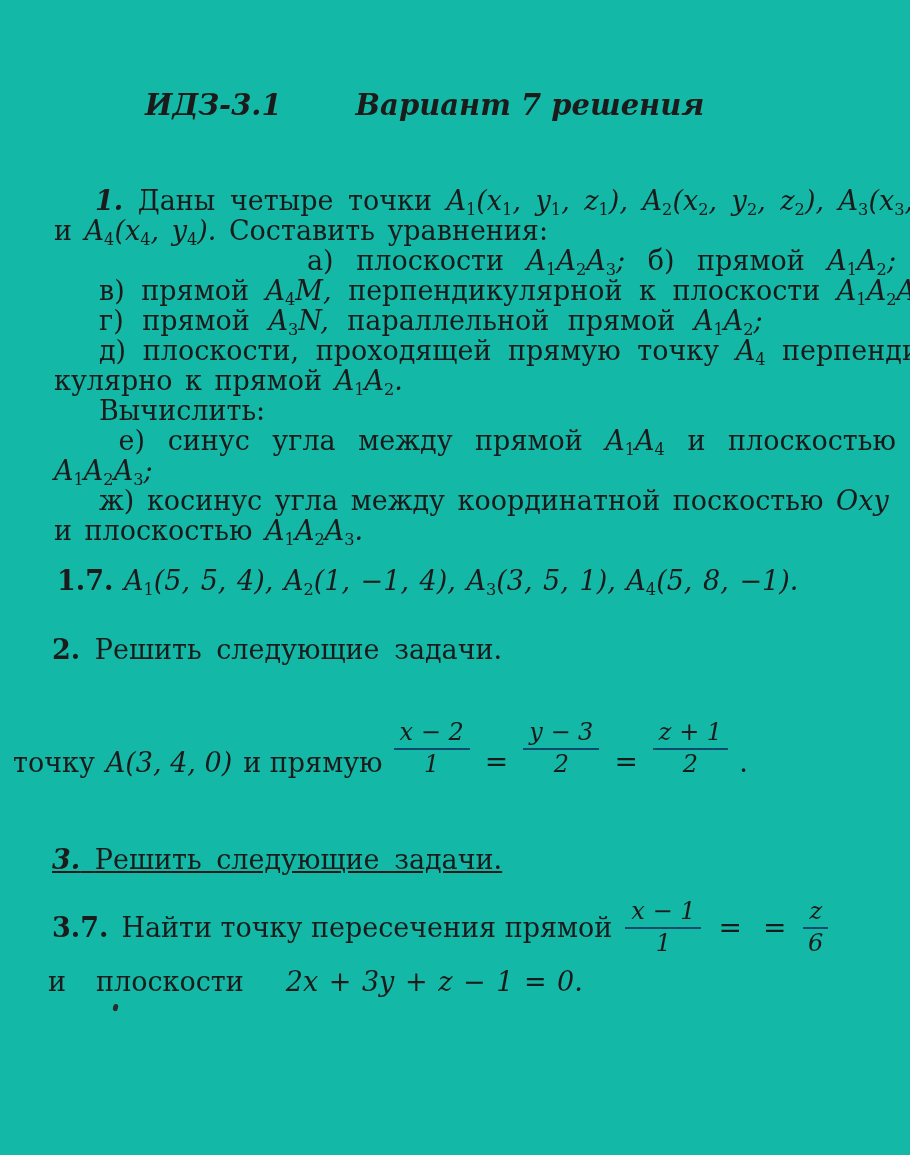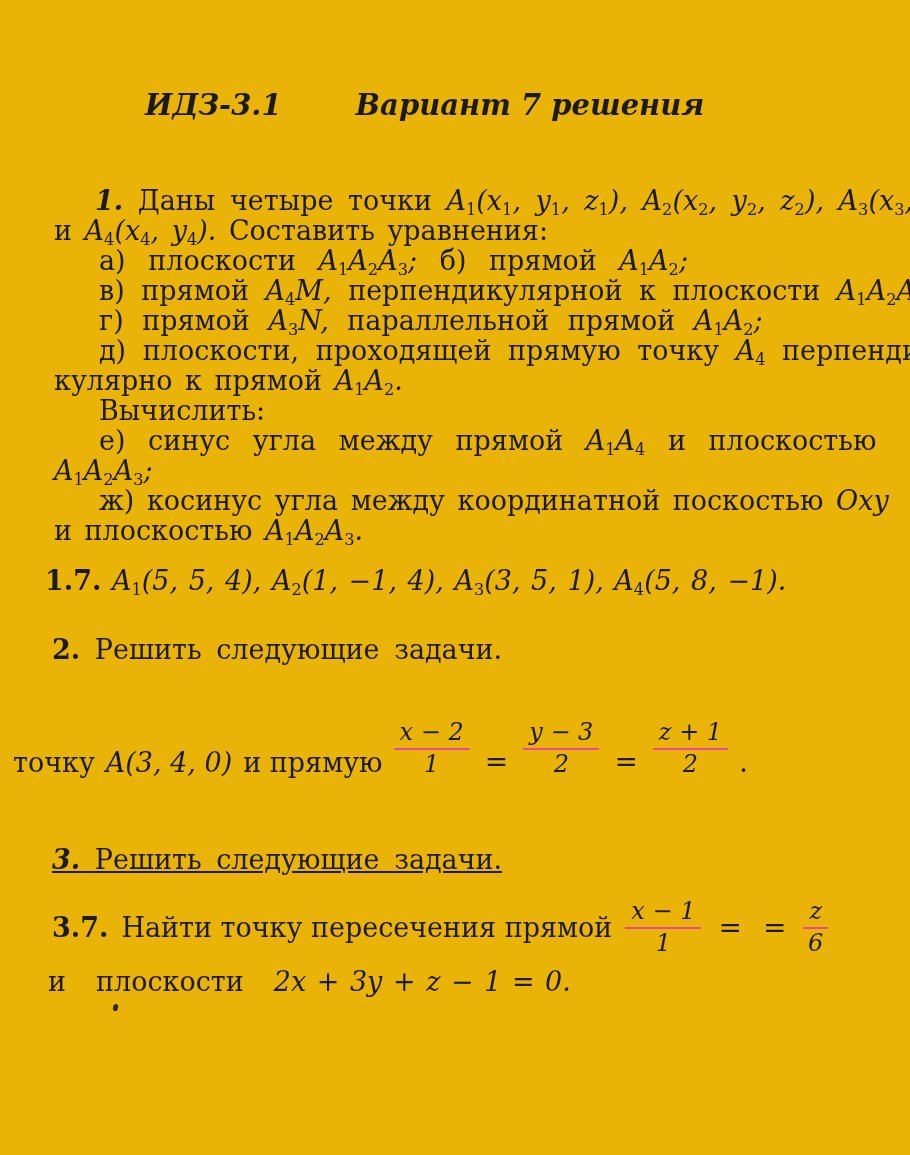--- a/index.html
+++ b/index.html
@@ -1,55 +1,55 @@
 <!DOCTYPE html>
 <html><head>
 <meta charset="utf-8">
 <style>
   html,body{margin:0;padding:0;background:#ffffff;}
   #page{
     position:relative;
     width:910px;
     height:1155px;
-    background:#eab308;
+    background:#14b8a6;
     color:#1b1b1b;
     font-family:"DejaVu Serif","Liberation Serif",serif;
     font-size:27px;
     overflow:hidden;
   }
   .abs{position:absolute;}
   .bi{font-weight:bold;font-style:italic;}
   .b{font-weight:bold;}
   .m{font-style:italic;}
   .t{font-style:normal;}
   sub{font-size:0.6em;font-style:normal;vertical-align:-0.3em;line-height:0;}
   
   #p1{top:186px;left:14px;width:882px;}
   .ln{height:30px;line-height:30px;white-space:nowrap;margin-left:40px;}
   .ind1{padding-left:41px;}
   .ind2{padding-left:45px;}
-  .ws2{word-spacing:2px;}
+  .ws2{word-spacing:2px;margin-left:12px;}
   .ws4{word-spacing:4px;}
   .ws6{word-spacing:6px;}
   .ws8{word-spacing:8px;}
   .ws10{word-spacing:10px;}
-  .ws14{word-spacing:14px;}
+  .ws14{word-spacing:14px;text-align:right;}
   #hdr{top:88px;left:145px;display:flex;gap:74px;font-size:29px;white-space:nowrap;}
   #t17{top:564px;left:45px;line-height:34px;white-space:nowrap;}
   #p2t{top:634px;left:52px;white-space:nowrap;}
   #t27a{top:686px;left:58px;white-space:nowrap;}
   #t27b{top:714px;left:13px;height:64px;display:flex;align-items:flex-end;gap:11px;white-space:nowrap;}
   #p3t{top:844px;left:52px;white-space:nowrap;text-decoration:underline;}
   #t37a{top:892px;left:52px;height:70px;display:flex;align-items:center;gap:13px;white-space:nowrap;}
   #t37b{top:966px;left:48px;display:flex;gap:30px;align-items:baseline;white-space:nowrap;}
   .frac{
     display:inline-flex;flex-direction:column;align-items:center;
     font-style:italic;font-size:24px;line-height:1.12;
   }
-  .frac .num{border-bottom:2px solid #ec4899;padding:0 6px 2px;}
+  .frac .num{border-bottom:2px solid #0c4a6e;padding:0 6px 2px;}
   .frac .den{padding-top:1px;}
   .eq{font-size:28px;margin:0 4px;}
   .stray-dot{margin-left:16px;}
   #artifact{top:1004px;left:113px;width:5px;height:7px;background:#2b2b2b;border-radius:50% 50% 40% 60%;transform:rotate(18deg);}
 </style>
 </head>
 <body>
 
 <div id="page">
 

